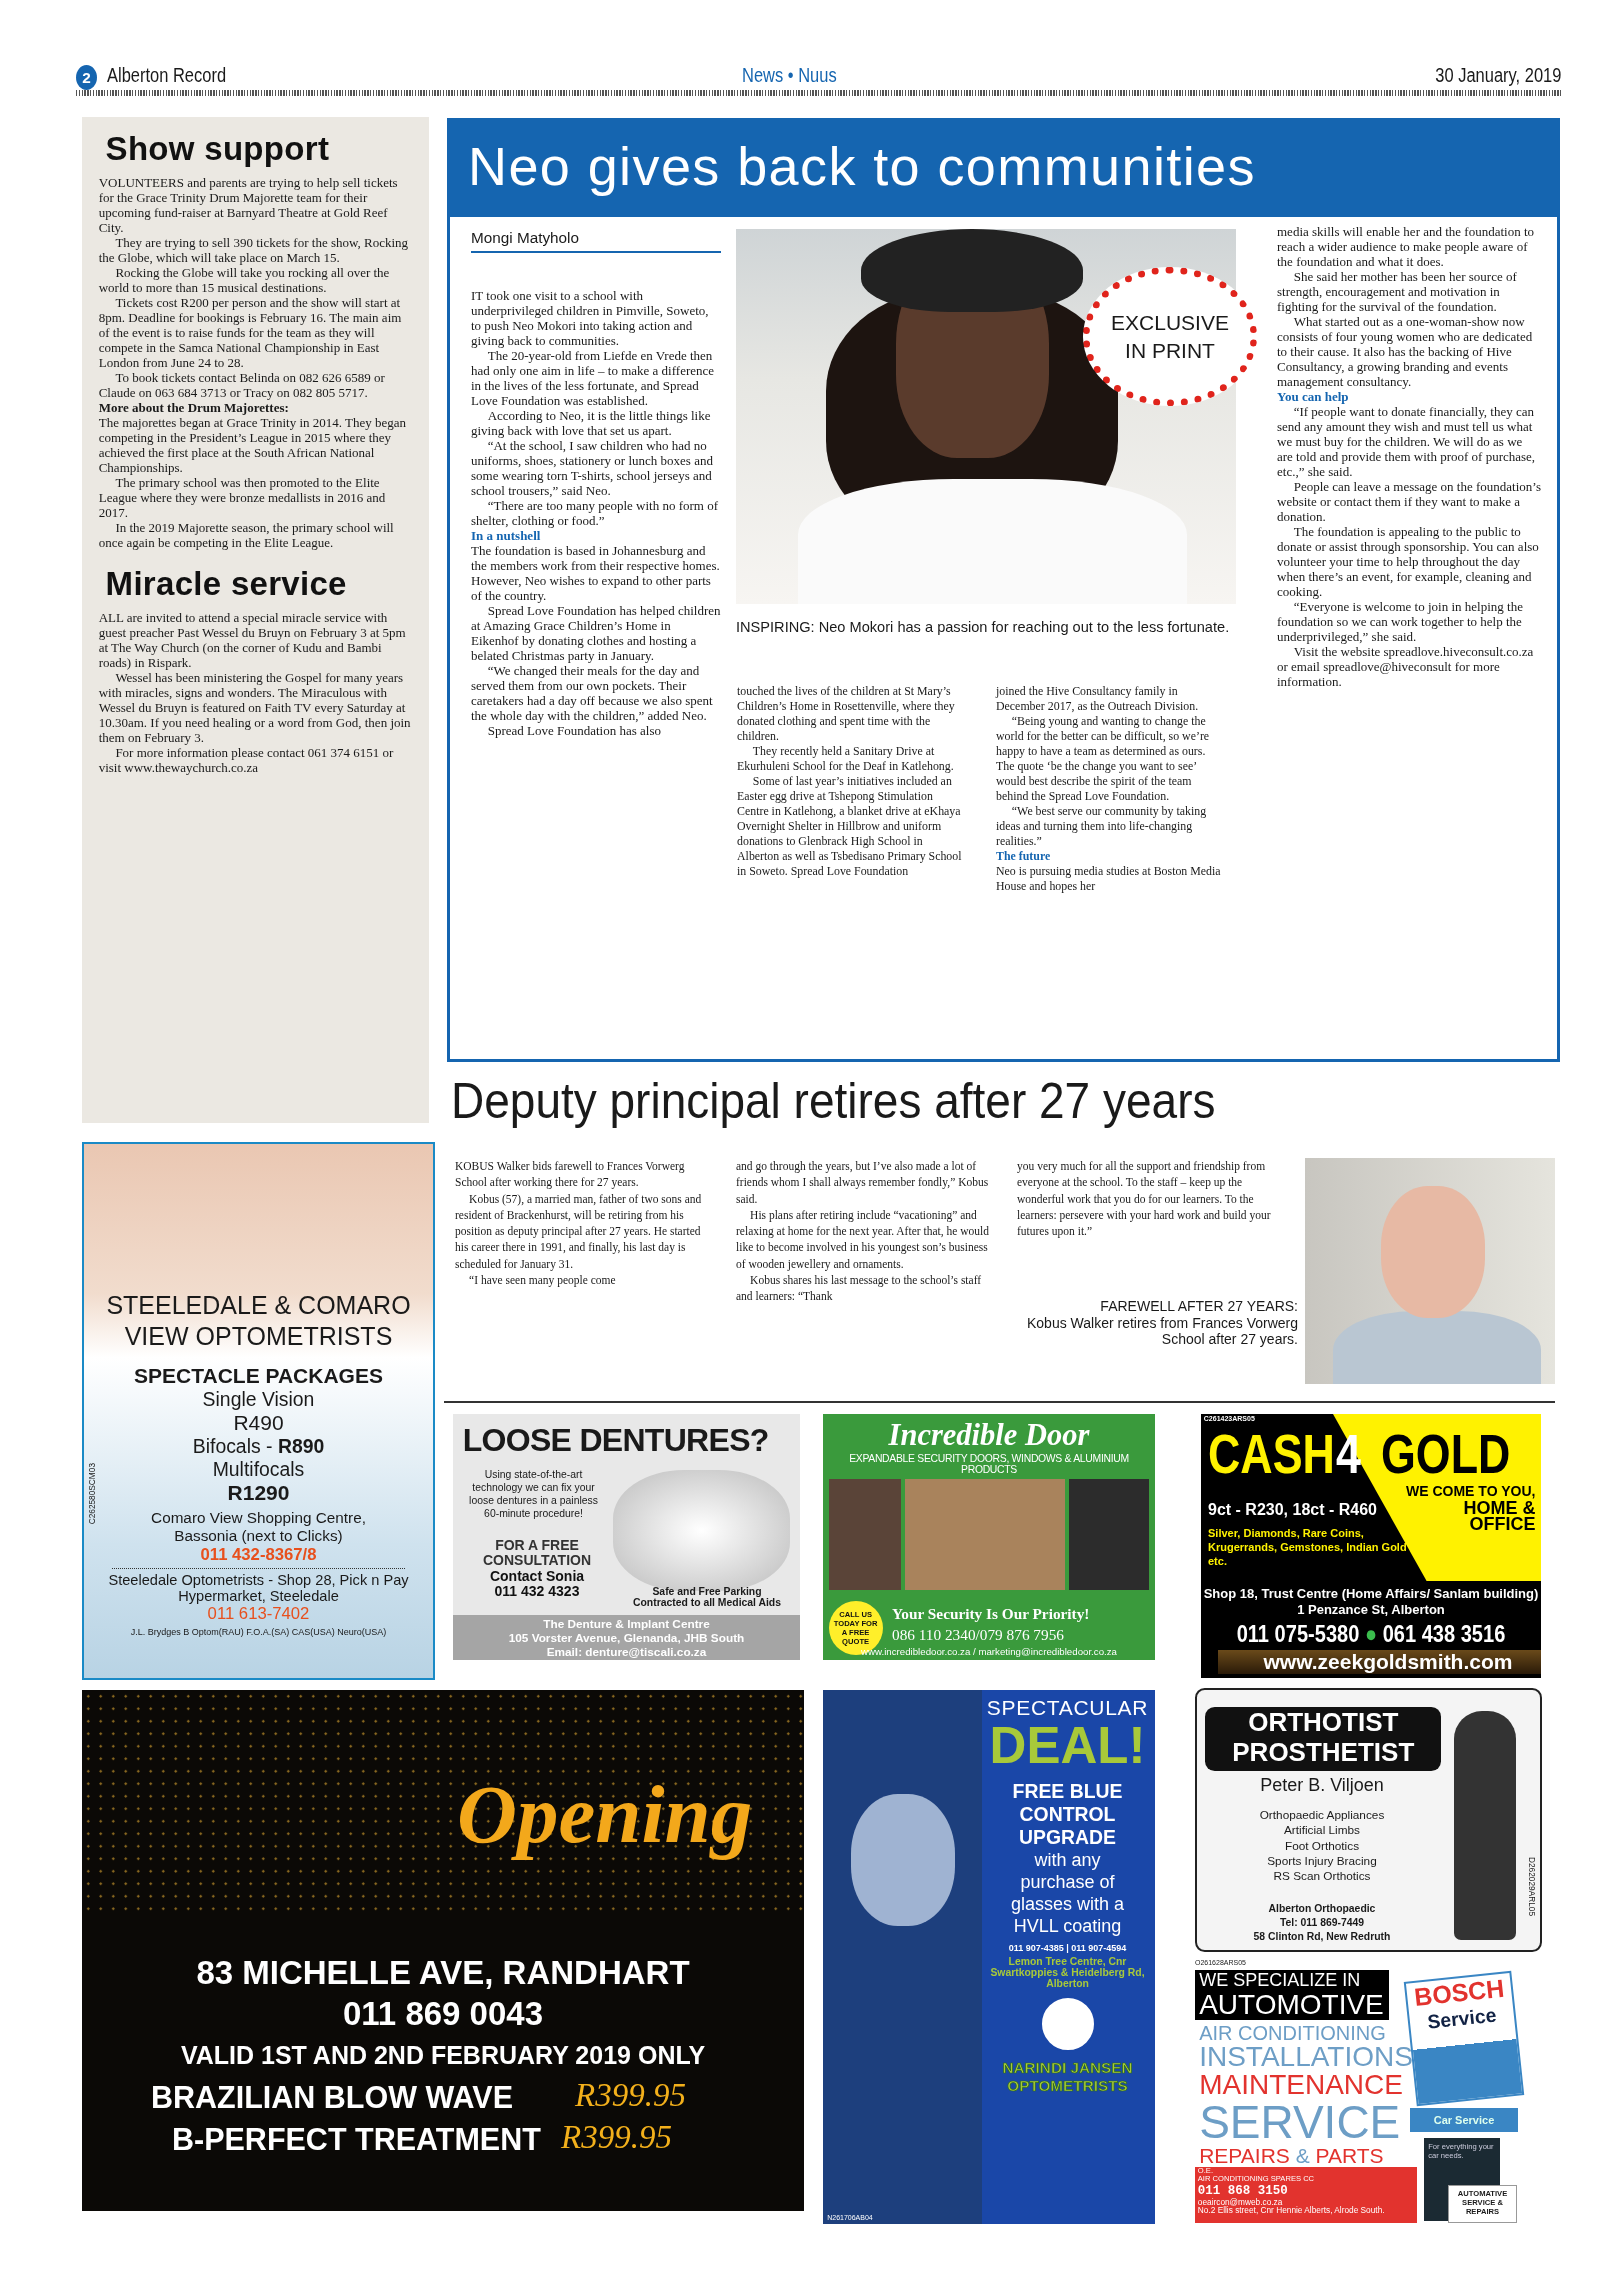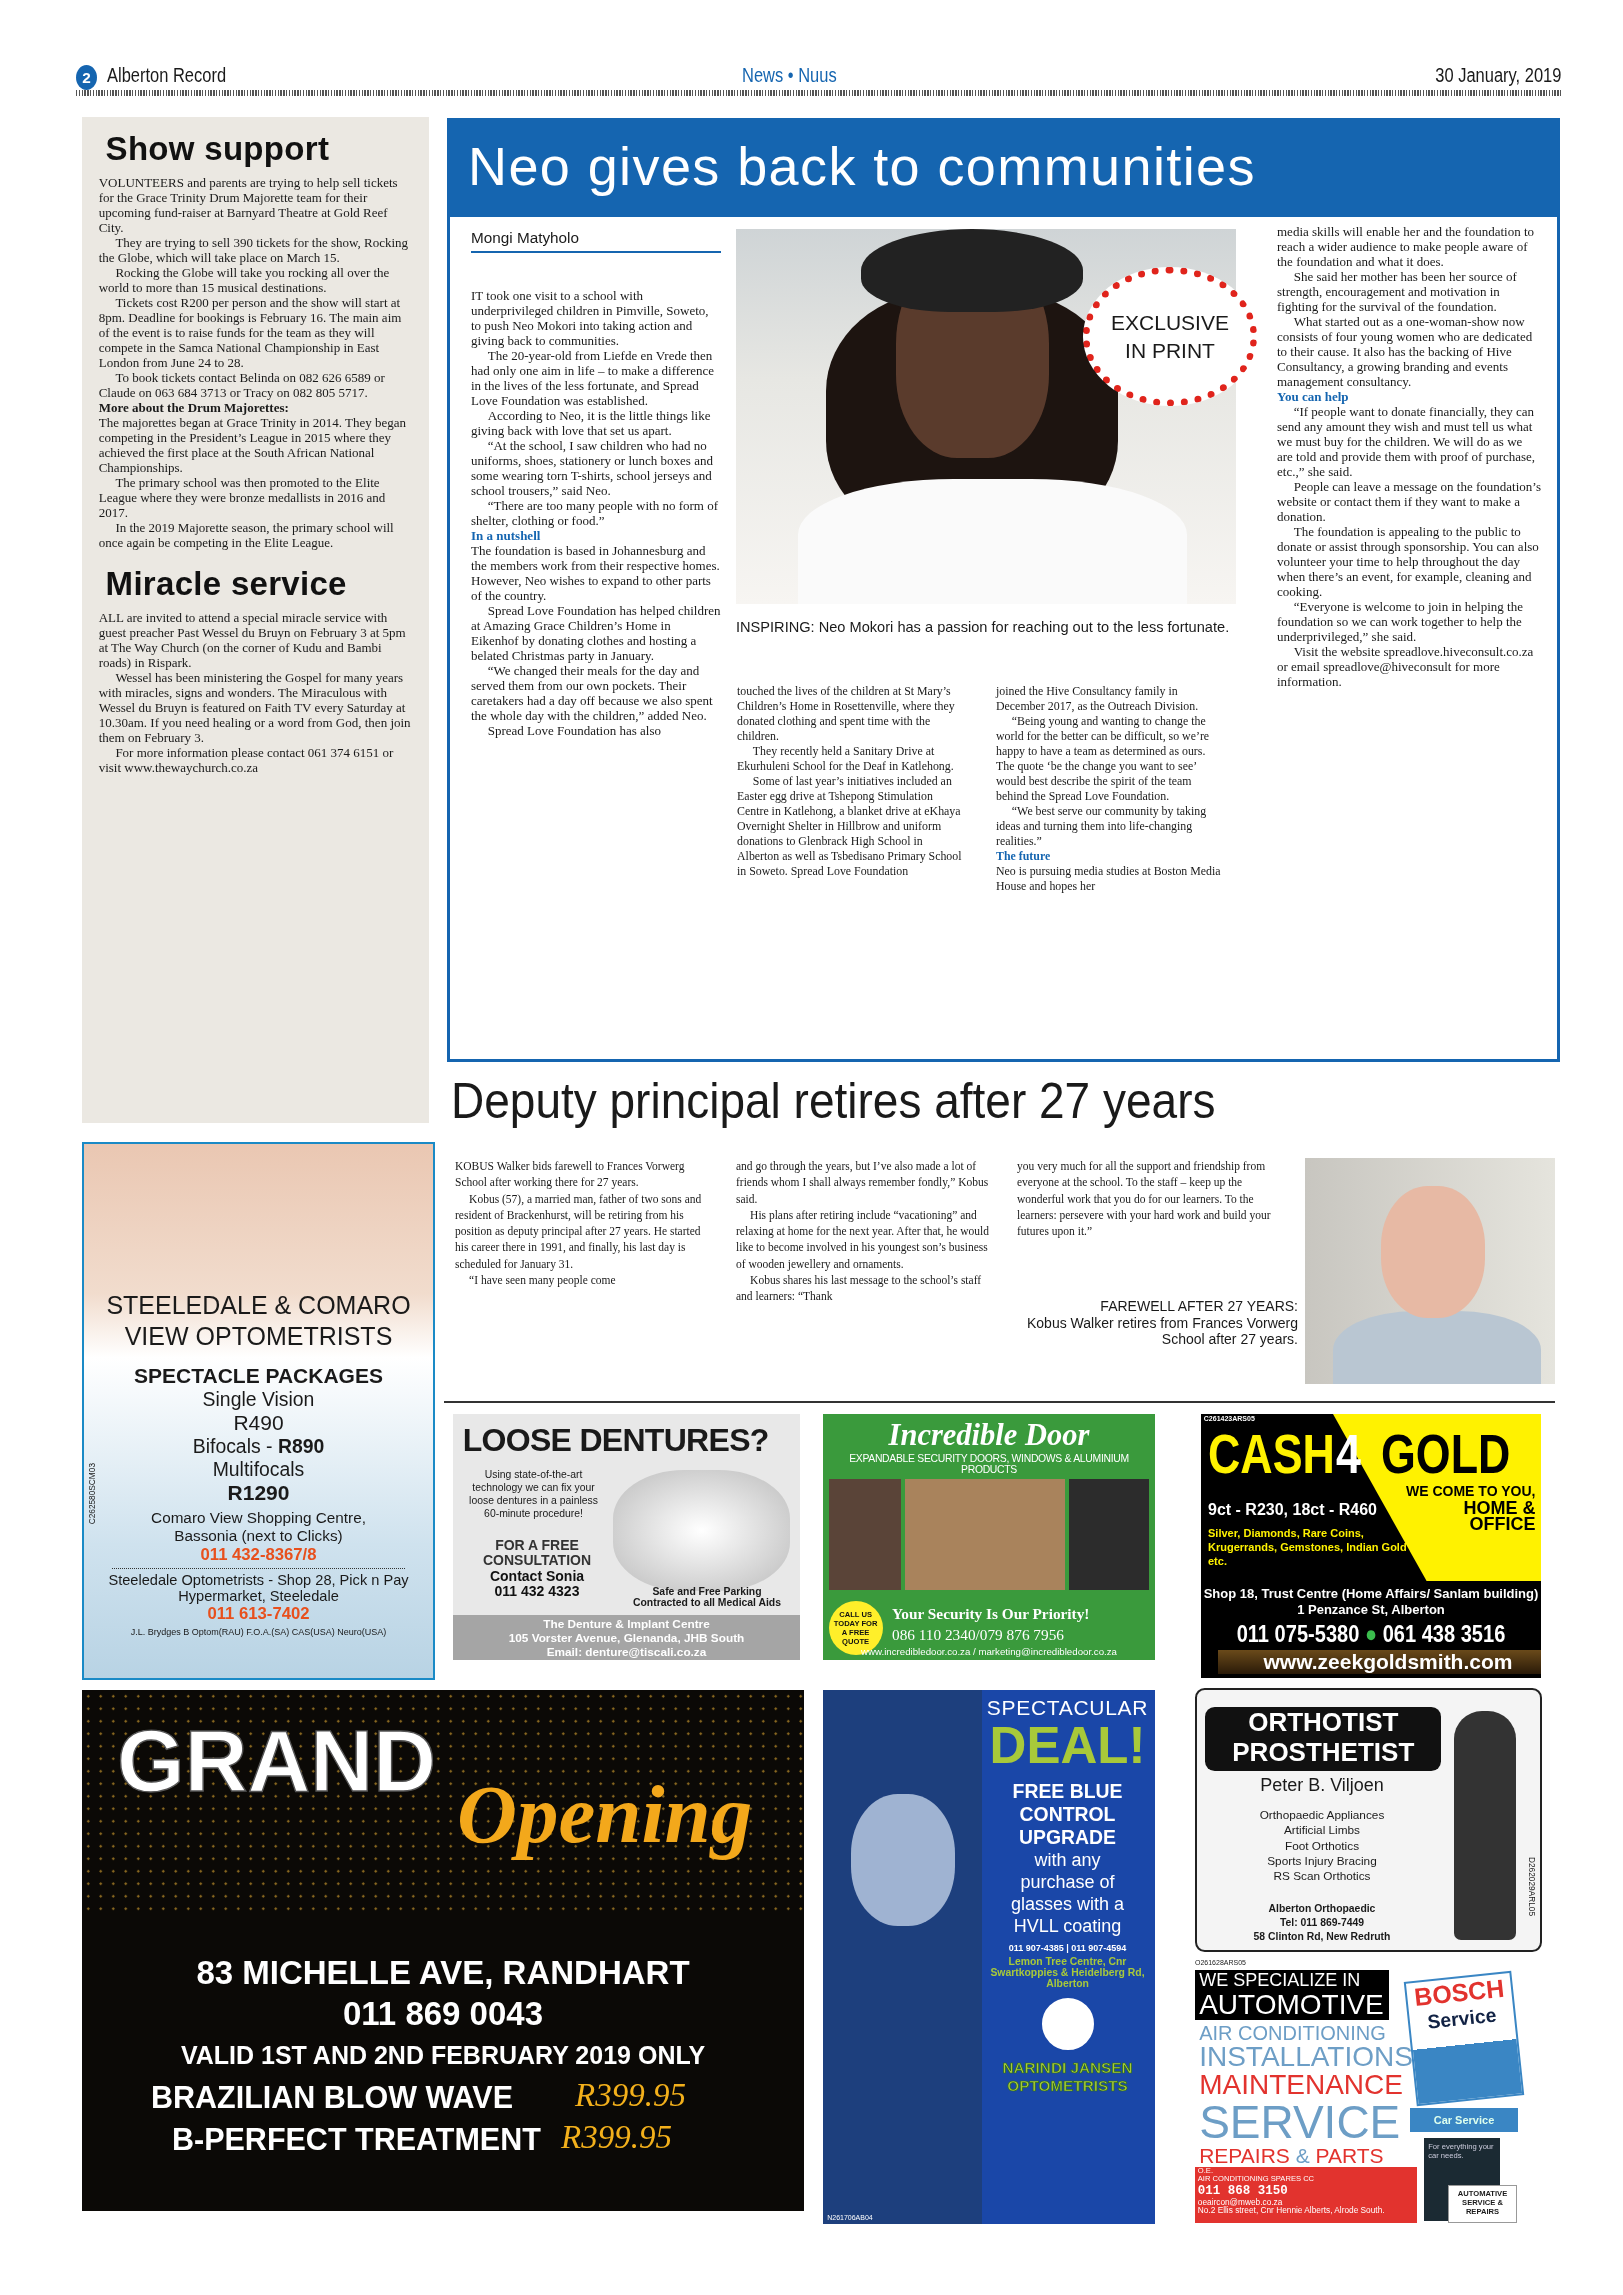--- a/index.html
+++ b/index.html
@@ -169,21 +169,21 @@
   <div style="font-size:21px;font-weight:bold;margin-top:13px">SPECTACLE PACKAGES</div>
   <div style="font-size:19.4px">Single Vision</div>
   <div style="font-size:21px;font-weight:normal">R490</div>
   <div style="font-size:19.4px"><span>Bifocals - </span><b>R890</b></div>
   <div style="font-size:19.4px">Multifocals</div>
   <div style="font-size:21px;font-weight:bold">R1290</div>
   <div style="font-size:15.3px;margin-top:4.2px;padding:0 35px">Comaro View Shopping Centre, Bassonia (next to Clicks)</div>
   <div style="font-size:16.7px;font-weight:bold;color:#e8501d">011 432-8367/8</div>
   <div style="border-top:1.4px dotted #333;margin:2.8px 28px"></div>
   <div style="font-size:14.6px;padding:0 7px">Steeledale Optometrists - Shop 28, Pick n Pay Hypermarket, Steeledale</div>
-  <div style="font-size:16.7px;font-weight:bold;color:#e8501d">011 613-7402</div>
+  <div style="font-size:16.7px;font-weight:normal;color:#e8501d">011 613-7402</div>
   <div style="font-size:9px;margin-top:2.8px">J.L. Brydges B Optom(RAU) F.O.A.(SA) CAS(USA) Neuro(USA)</div>
   <div class="abs" style="left:2.8px;top:319px;font-size:8.3px;writing-mode:vertical-rl;transform:rotate(180deg)">C262580SCM03</div>
 </div>
 
 <div class="abs ad ad-dent">
   <div style="font:bold 32px 'Liberation Sans',sans-serif;padding:8.3px 0 0 9.7px;letter-spacing:-0.7px">LOOSE DENTURES?</div>
   <div class="abs" style="left:11px;top:54px;width:139px;font-size:10.4px;text-align:center;line-height:13px">Using state-of-the-art technology we can fix your loose dentures in a painless 60-minute procedure!</div>
   <div class="abs" style="left:160px;top:56px;width:177px;height:121px;border-radius:40%;background:radial-gradient(#fff,#bbb)"></div>
   <div class="abs" style="left:11px;top:124px;width:146px;text-align:center;font-weight:bold;font-size:14px;line-height:15.3px;color:#333">
     <div>FOR A FREE</div>
@@ -233,21 +233,20 @@
   <div class="abs" style="left:0;top:207px;width:340px;text-align:center;font:bold 23.6px 'Liberation Sans',sans-serif;transform:scaleX(.85)">
     <span>011 075-5380</span>
     <span style="color:#3bbd4d">●</span>
     <span>061 438 3516</span>
   </div>
   <div class="abs" style="left:17px;top:236px;width:340px;text-align:center;font:bold 21px 'Liberation Sans',sans-serif;background:linear-gradient(#6a4a1a,#2a1a08)">www.zeekgoldsmith.com</div>
 </div>
 
 <div class="abs ad ad-grand">
   <div class="abs" style="left:0;top:0;width:722px;height:229px;background:radial-gradient(circle,#c8962c 1px,transparent 1.4px) 0 0/12.5px 12.5px;opacity:.7"></div>
-  <div class="abs" style="left:35px;top:21px;font:bold 87px 'Liberation Sans',sans-serif;color:#fff;-webkit-text-stroke:1.4px #555">GRAND</div>
   <div class="abs" style="left:375px;top:76px;font:italic bold 83px 'Liberation Serif',serif;color:#f3a81b">Opening</div>
   <div class="abs" style="left:0;top:264px;width:722px;font-size:33px;font-weight:bold">83 MICHELLE AVE, RANDHART</div>
   <div class="abs" style="left:0;top:305px;width:722px;font-size:33px;font-weight:bold">011 869 0043</div>
   <div class="abs" style="left:0;top:351px;width:722px;font-size:25px;font-weight:bold">VALID 1ST AND 2ND FEBRUARY 2019 ONLY</div>
   <div class="abs" style="left:69px;top:390px;font-size:30.5px;font-weight:bold">BRAZILIAN BLOW WAVE</div>
   <div class="abs" style="left:493px;top:387px;font:italic 33px 'Liberation Serif',serif;color:#f3b01b">R399.95</div>
   <div class="abs" style="left:90px;top:432px;font-size:30.5px;font-weight:bold">B-PERFECT TREATMENT</div>
   <div class="abs" style="left:479px;top:429px;font:italic 33px 'Liberation Serif',serif;color:#f3b01b">R399.95</div>
 
 </div>

